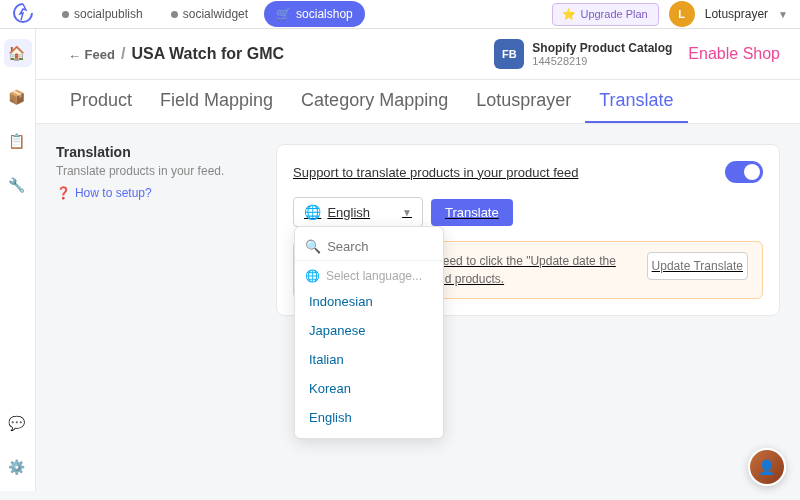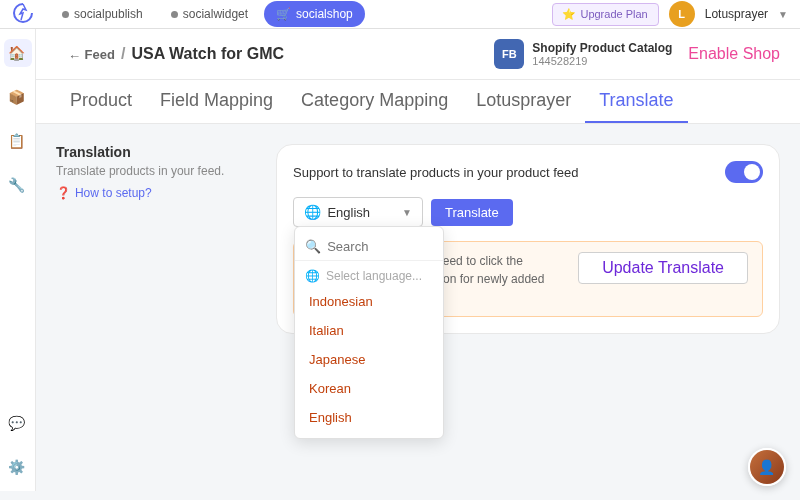--- a/index.html
+++ b/index.html
@@ -90,21 +90,21 @@
     
     .content-area { padding: 20px; display: flex; gap: 20px; }
 
     
     .left-panel { width: 200px; }
     .left-panel h3 { font-size: 14px; font-weight: 600; color: #333; margin-bottom: 4px; }
     .left-panel p { font-size: 12px; color: #888; margin-bottom: 8px; }
     .how-to-setup { display: flex; align-items: center; gap: 4px; color: #5b6af0; font-size: 12px; cursor: pointer; }
 
     
-    .right-panel { flex: 1; background: #fff; border: 1px solid #e8e8e8; border-radius: 16px; padding: 16px; position: relative; }
+    .right-panel { flex: 1; background: #fff; border: 1px solid #e8e8e8; border-radius: 8px; padding: 16px; position: relative; text-decoration: underline; }
     .support-row {
       display: flex; align-items: center; justify-content: space-between; margin-bottom: 14px;
     }
     .support-label { font-size: 13px; color: #333; }
     .toggle {
       width: 38px; height: 22px; background: #5b6af0; border-radius: 11px;
       position: relative; cursor: pointer;
     }
     .toggle::after {
       content: ''; position: absolute; right: 3px; top: 3px;
@@ -127,21 +127,21 @@
 
     
     .warning-box {
       background: #fff8f0; border: 1px solid #ffd0a0; border-radius: 6px;
       padding: 10px 14px; display: flex; align-items: flex-start;
       justify-content: space-between; gap: 10px;
     }
     .warning-text { font-size: 12px; color: #666; line-height: 1.5; }
     .update-translate-btn {
       background: #fff; border: 1px solid #d0d0d0; border-radius: 4px;
-      padding: 6px 23px; font-size: 16px; color: #6d28d9; cursor: pointer;
+      padding: 6px 4px; font-size: 12px; color: #737373; cursor: pointer;
       white-space: nowrap;
     }
 
     
     .dropdown-menu {
       position: absolute; top: 100%; left: 0; width: 150px;
       background: #fff; border: 1px solid #e0e0e0; border-radius: 6px;
       box-shadow: 0 4px 16px rgba(0,0,0,0.12); z-index: 100; padding: 6px 0;
     }
     .dropdown-search {
@@ -150,21 +150,21 @@
     }
     .dropdown-search input {
       border: none; outline: none; font-size: 13px; color: #666;
       background: transparent; width: 100%;
     }
     .dropdown-section-header {
       display: flex; align-items: center; gap: 6px;
       padding: 4px 10px 4px; font-size: 12px; color: #aaa;
     }
     .dropdown-item {
-      padding: 7px 14px; font-size: 13px; color: #c2410c; cursor: pointer;
+      padding: 7px 14px; font-size: 13px; color: #0369a1; cursor: pointer;
     }
 
     
     .bottom-avatar {
       position: fixed; bottom: 14px; right: 14px;
       width: 38px; height: 38px; border-radius: 50%; overflow: hidden;
       border: 2px solid #fff; box-shadow: 0 2px 8px rgba(0,0,0,0.2);
     }
     .bottom-avatar-inner {
       width: 100%; height: 100%; background: linear-gradient(135deg, #c46f3c, #8b3a1a);
@@ -276,22 +276,22 @@
             <div class="dropdown-menu">
               <div class="dropdown-search">
                 <span>🔍</span>
                 <input type="text" placeholder="Search" style="">
               </div>
               <div class="dropdown-section-header">
                 <span>🌐</span>
                 <span>Select language...</span>
               </div>
               <div class="dropdown-item">Indonesian</div>
+              <div class="dropdown-item">Japanese</div>
               <div class="dropdown-item">Italian</div>
-              <div class="dropdown-item">Japanese</div>
               <div class="dropdown-item">Korean</div>
               <div class="dropdown-item">English</div>
             </div>
           </div>
           <button class="translate-btn">Translate</button>
         </div>
 
         <div class="warning-box">
           <p class="warning-text">
             <span>ll not be translated. You need to click the "Update  date the translation for newly added products.</span>

